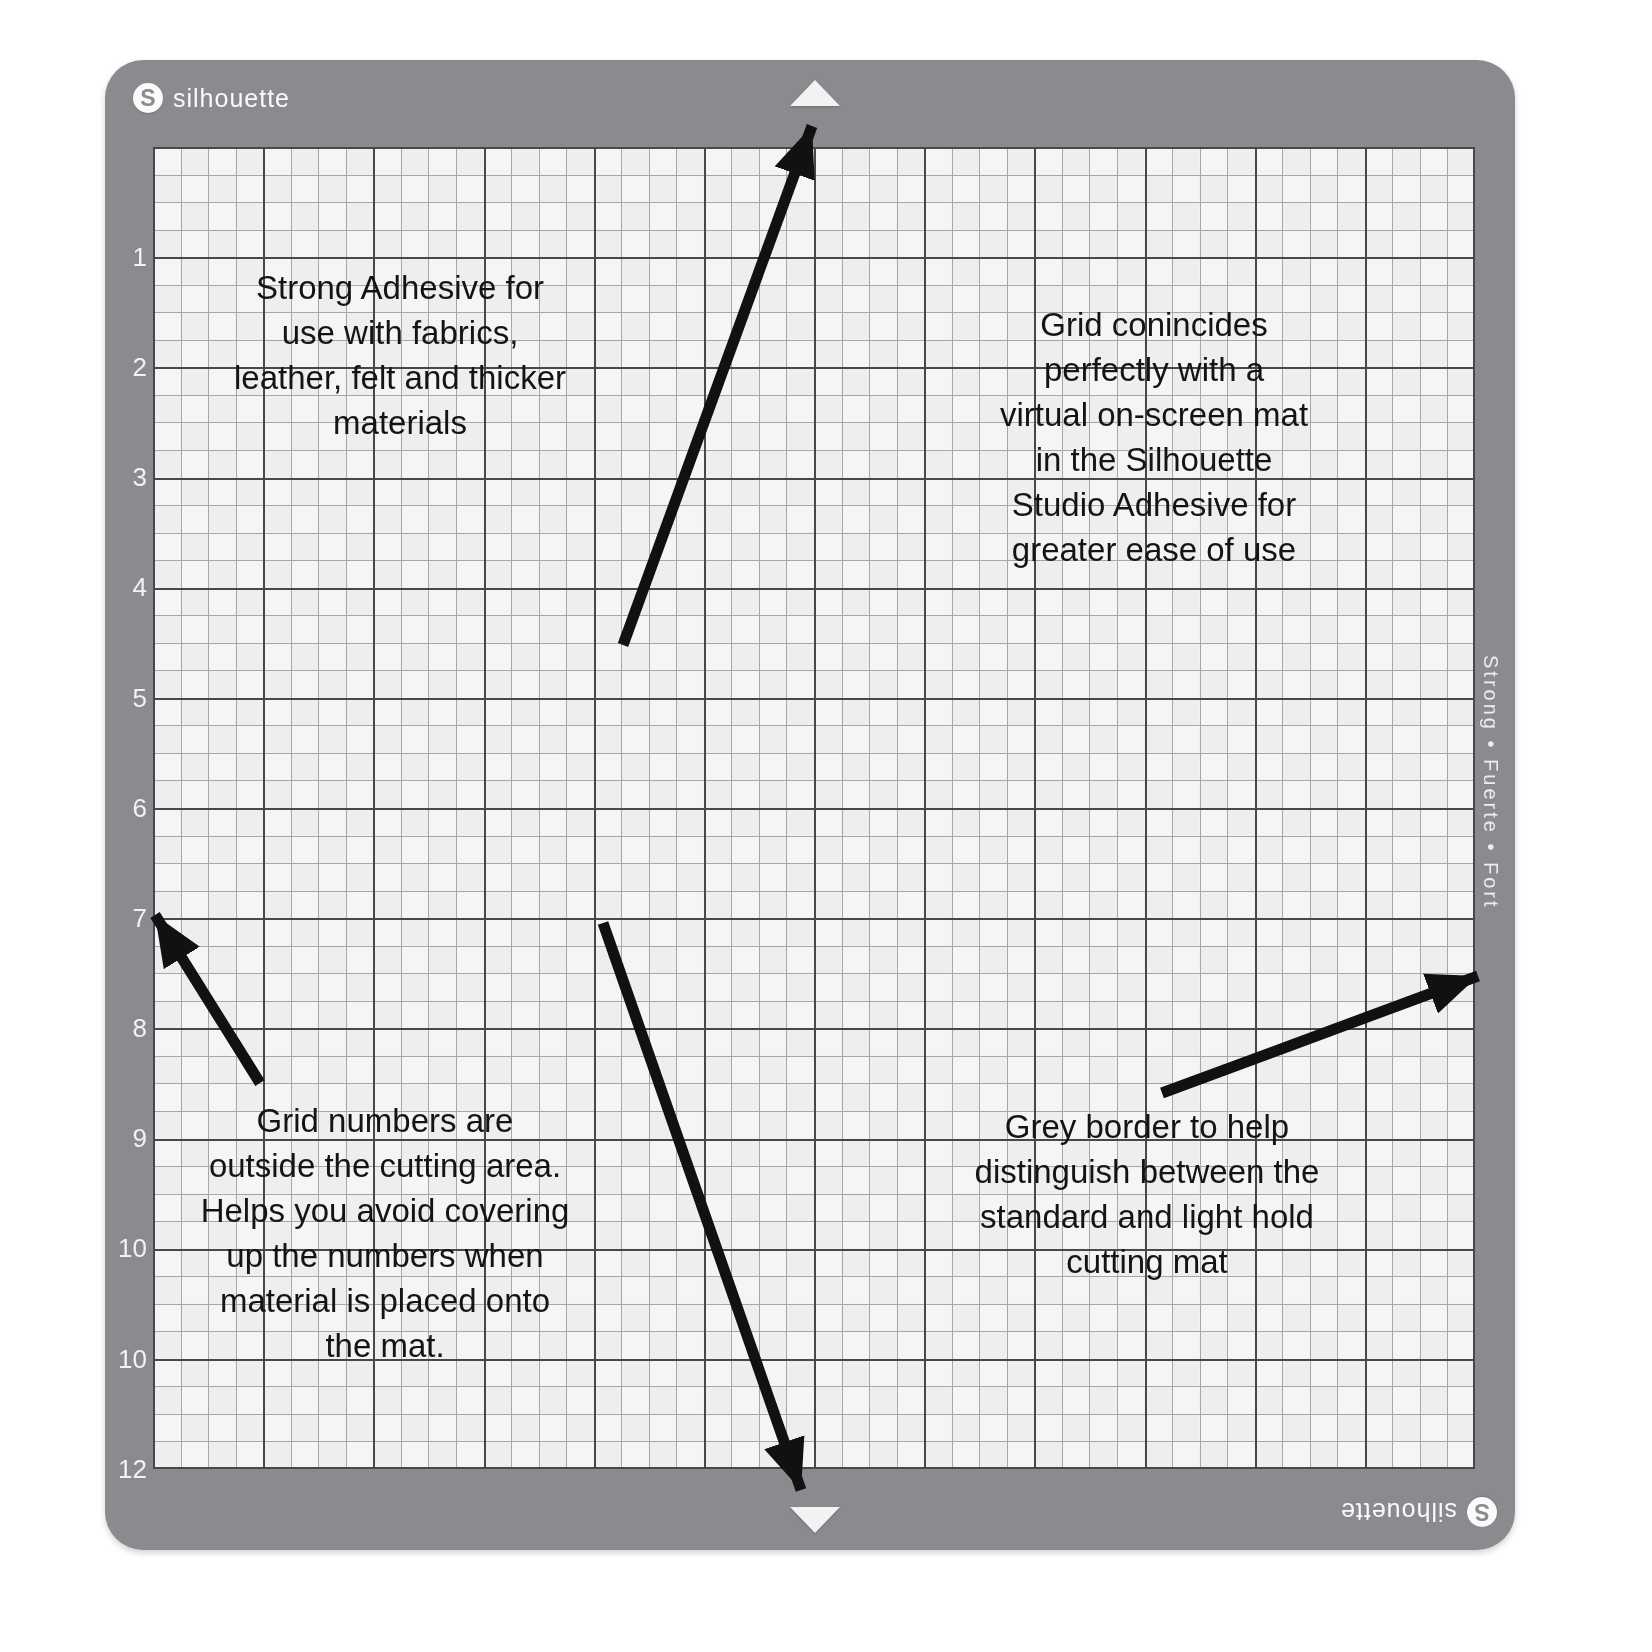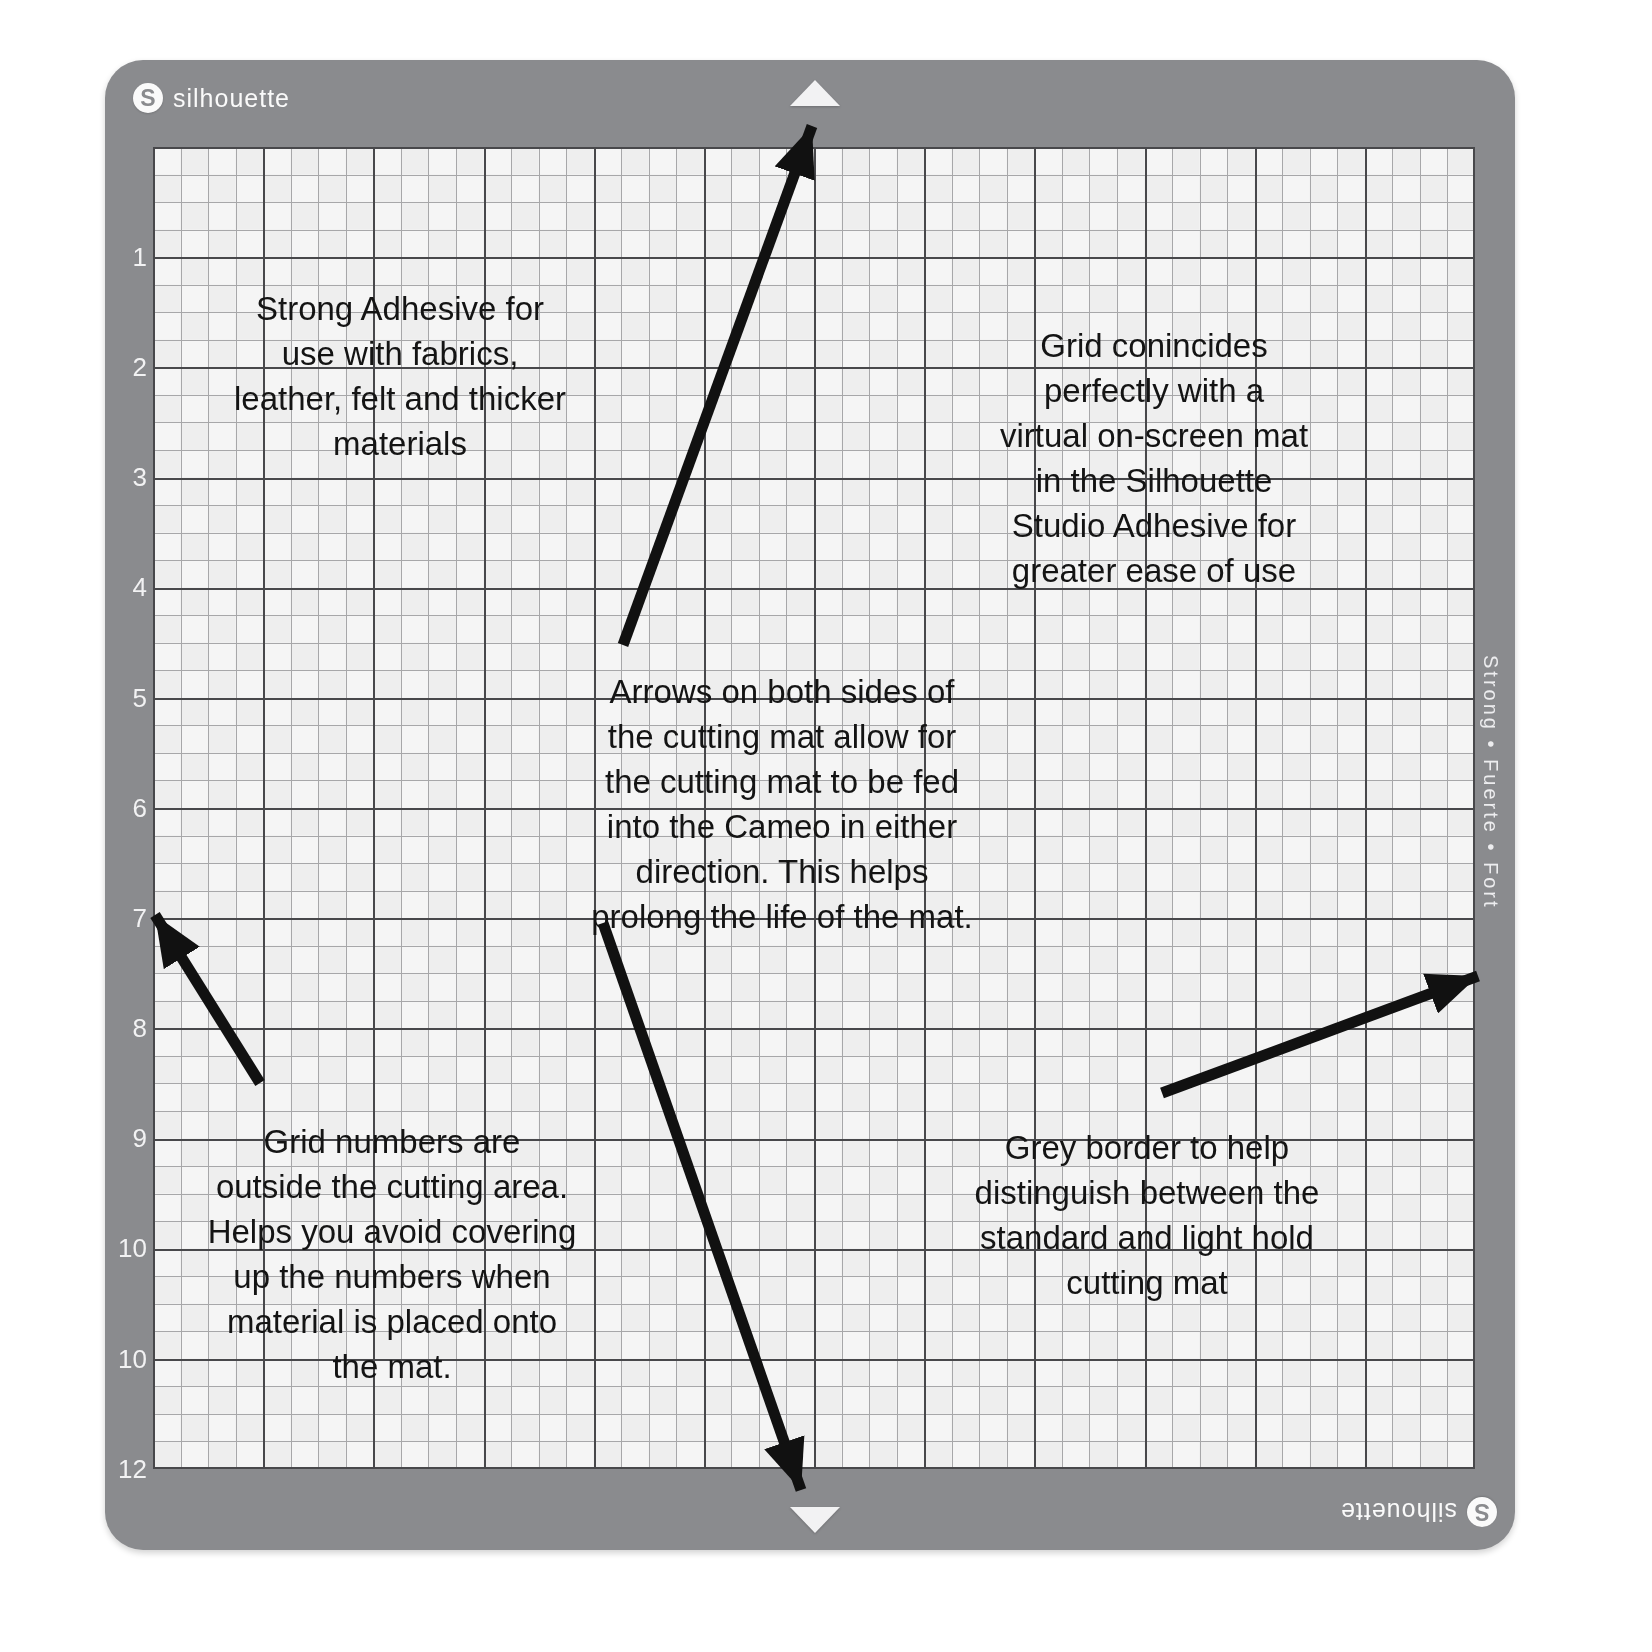--- a/index.html
+++ b/index.html
@@ -43,25 +43,25 @@
   
   .gnum{position:absolute;left:0;width:42px;text-align:right;color:#f2f2f3;
     font-size:26px;line-height:30px;}
 
   
   .side-label{position:absolute;left:1374px;top:595px;writing-mode:vertical-lr;
     color:#ededef;font-size:20px;letter-spacing:3px;white-space:nowrap;}
 
   
   .note{position:absolute;color:#141414;font-size:33px;line-height:45px;
-    text-align:center;white-space:pre-line;margin-top:21px;}
+    text-align:center;white-space:pre-line;}
   .note.adhesive{left:60px;top:205px;width:470px;}
   .note.software{left:814px;top:242px;width:470px;}
   .note.feed{left:417px;top:588px;width:520px;}
-  .note.numbers{left:47px;top:1038px;width:480px;}
+  .note.numbers{left:40px;top:1038px;width:480px;}
   .note.border{left:812px;top:1044px;width:460px;}
 
   
   .arrows{position:absolute;left:0;top:0;pointer-events:none;}
 </style>
 </head>
 <body>
 
 <div class="stage">
 
@@ -95,26 +95,20 @@
     <div class="note adhesive">Strong Adhesive for
 use with fabrics,
 leather, felt and thicker
 materials</div>
     <div class="note software">Grid conincides
 perfectly with a
 virtual on-screen mat
 in the Silhouette
 Studio Adhesive for
 greater ease of use</div>
-    <div class="note feed">Arrows on both sides of
-the cutting mat allow for
-the cutting mat to be fed
-into the Cameo in either
-direction. This helps
-prolong the life of the mat.</div>
     <div class="note numbers">Grid numbers are
 outside the cutting area.
 Helps you avoid covering
 up the numbers when
 material is placed onto
 the mat.</div>
     <div class="note border">Grey border to help
 distinguish between the
 standard and light hold
 cutting mat</div>

